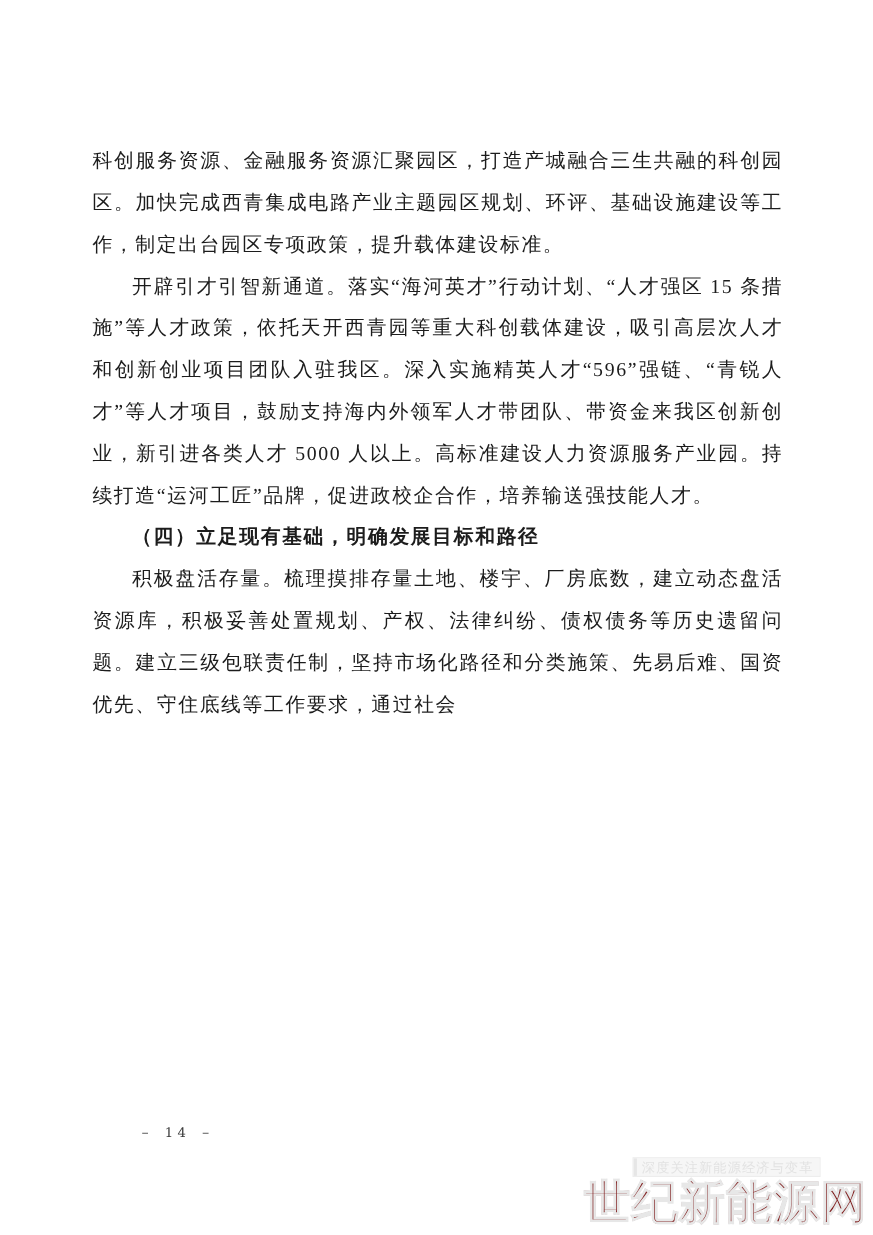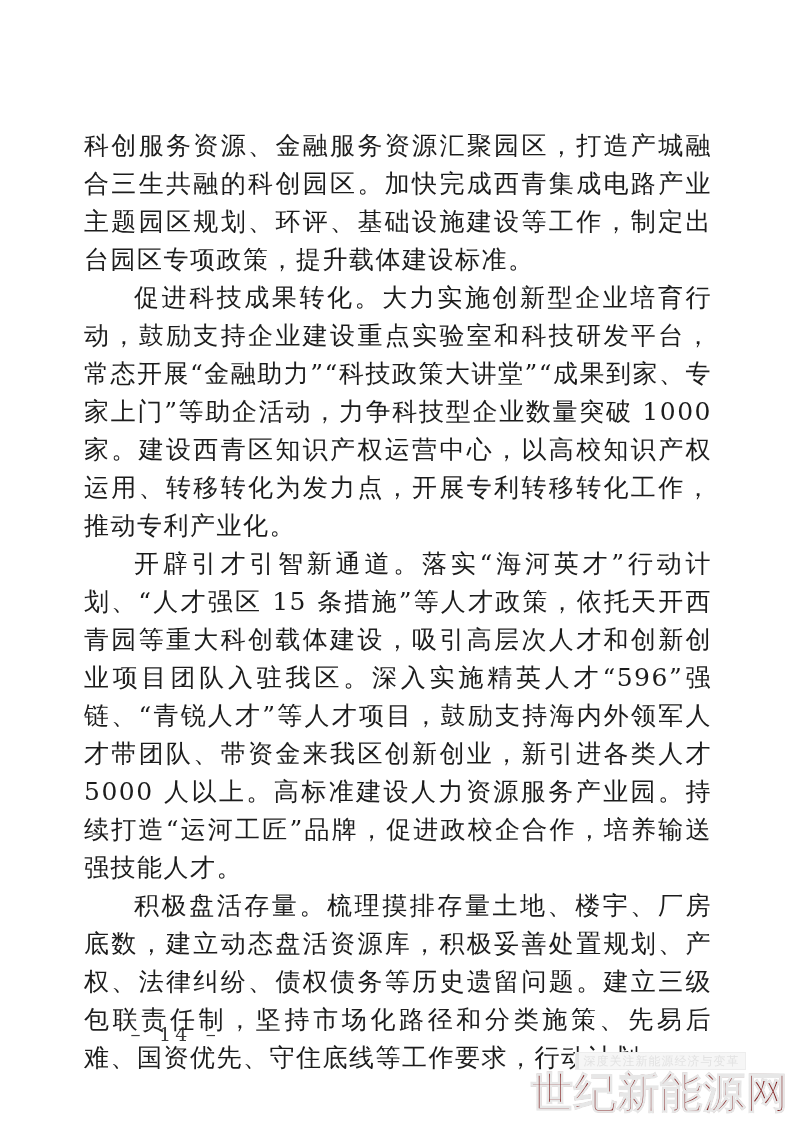--- a/index.html
+++ b/index.html
@@ -14,41 +14,42 @@
     background: #ffffff;
     overflow: hidden;
     font-family: "DejaVu Serif", "Liberation Serif", serif;
   }
   .content {
     position: absolute;
     left: 84px;
     top: 127px;
     width: 628px;
     color: #1c1c1c;
-    font-size: 25px;
+    font-size: 18px;
     line-height: 38px;
     text-align: justify;
     letter-spacing: 1.5px;
     word-break: break-all;
+    font-family: Liberation Serif, serif;
   }
   .para {
     margin: 0;
     text-indent: 2em;
   }
   .para.no-indent {
     text-indent: 0;
   }
   .para.heading {
     font-weight: bold;
   }
   .footer-pagenum {
     position: absolute;
     left: 126px;
     top: 1022px;
-    font-size: 19px;
+    font-size: 12px;
     letter-spacing: 4px;
     color: #3a3a3a;
   }
   .watermark {
     position: absolute;
     right: 4px;
     bottom: 8px;
     width: 260px;
     text-align: center;
     user-select: none;
@@ -86,23 +87,23 @@
     font-family: "DejaVu Serif", "Liberation Serif", serif;
   }
 </style>
 </head>
 <body>
 
 <div class="page">
 
   <main class="content">
     <p class="para no-indent">科创服务资源、金融服务资源汇聚园区，打造产城融合三生共融的科创园区。加快完成西青集成电路产业主题园区规划、环评、基础设施建设等工作，制定出台园区专项政策，提升载体建设标准。</p>
-    <p class="para">促进科技成果转化。大力实施创新型企业培育行动，鼓励支持企业建设重点实验室和科技研发平台，常态开展“金融助力”“科技政策大讲堂”“成果到家、专家上门”等助企活动，力争科技型企业数量突破 1000 家。建设西青区知识产权运营中心，以高校知识产权运用、转移转化为发力点，开展专利转移转化工作，推动专利产业化。</p>
     <p class="para">开辟引才引智新通道。落实“海河英才”行动计划、“人才强区 15 条措施”等人才政策，依托天开西青园等重大科创载体建设，吸引高层次人才和创新创业项目团队入驻我区。深入实施精英人才“596”强链、“青锐人才”等人才项目，鼓励支持海内外领军人才带团队、带资金来我区创新创业，新引进各类人才 5000 人以上。高标准建设人力资源服务产业园。持续打造“运河工匠”品牌，促进政校企合作，培养输送强技能人才。</p>
-    <p class="para">积极盘活存量。梳理摸排存量土地、楼宇、厂房底数，建立动态盘活资源库，积极妥善处置规划、产权、法律纠纷、债权债务等历史遗留问题。建立三级包联责任制，坚持市场化路径和分类施策、先易后难、国资优先、守住底线等工作要求，行动计划</p>
+    <p class="para heading">（四）立足现有基础，明确发展目标和路径</p>
+    <p class="para">积极盘活存量。梳理摸排存量土地、楼宇、厂房底数，建立动态盘活资源库，积极妥善处置规划、产权、法律纠纷、债权债务等历史遗留问题。建立三级包联责任制，坚持市场化路径和分类施策、先易后难、国资优先、守住底线等工作要求，通过社会</p>
   </main>
 
   <div class="footer-pagenum">－ 14 －</div>
 
   <div class="watermark">
     <div class="wm-banner">深度关注新能源经济与变革</div>
     <div class="wm-title">世纪新能源网</div>
   </div>
 
 </div>

